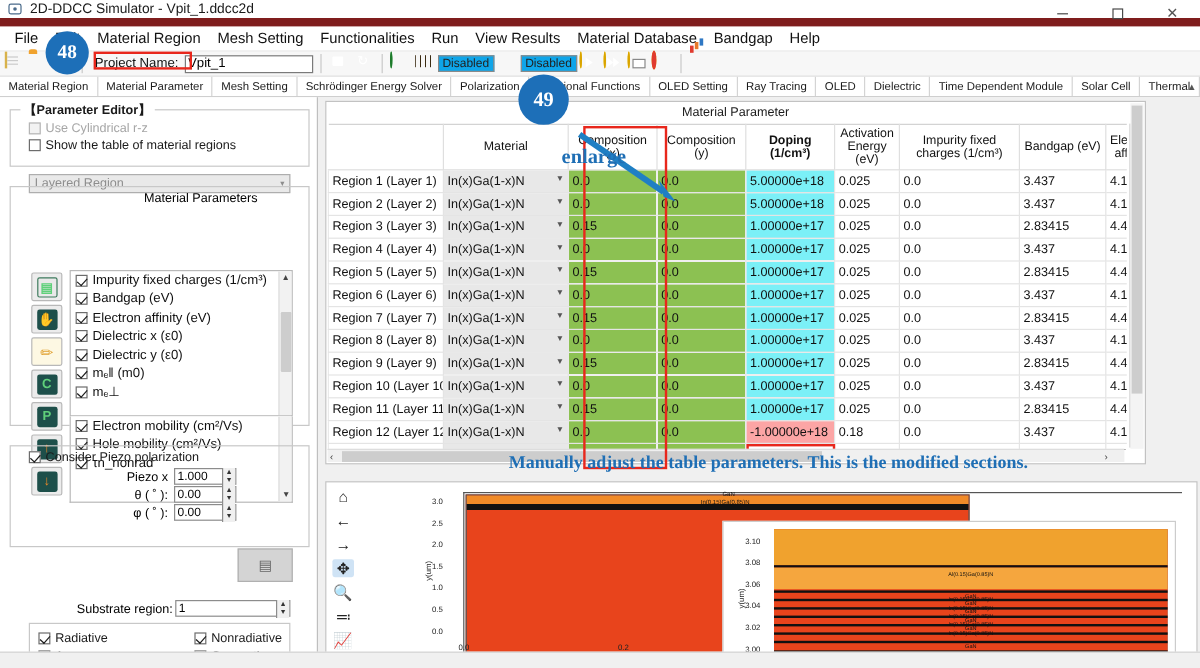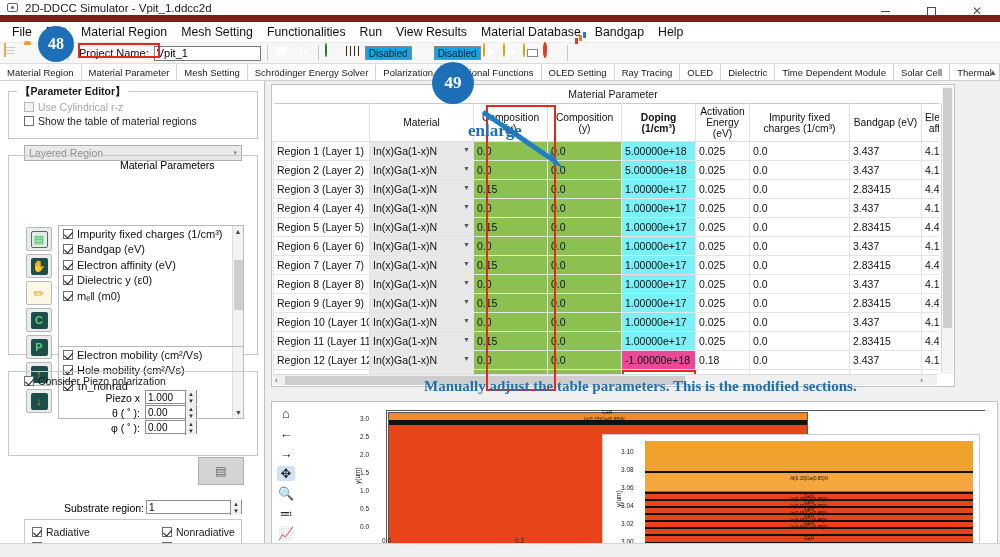--- a/index.html
+++ b/index.html
@@ -142,21 +142,21 @@
     text-align:center; font-size:10.3px; }
   table.mp th.bold { font-weight:bold; }
   table.mp td { border:1px solid #e4e4e4; padding:1px 3px; height:19px; color:#111;
     white-space:nowrap; overflow:hidden; }
   td.rowhdr { background:#fff; }
   td.rowhdr.bold { font-weight:bold; }
   td.matcell { background:#e8e8e8; position:relative; padding-right:12px;}
   td.matcell .cv { position:absolute; right:3px; top:4px; font-size:7px; color:#555; }
   td.green { background:#8cc152; }
   td.cyan { background:#7bf0f7; }
-  td.yellow { background:#ec4899; }
+  td.yellow { background:#fca5a5; }
   td.sel { background:#ffffff; outline:2px solid #e8271c; outline-offset:-2px; }
 
   .hscroll { position:absolute; left:1px; bottom:1px; width:664px; height:11px;
     background:#f0f0f0; border-top:1px solid #ddd; display:flex; align-items:center; }
   .hscroll .thumb { height:9px; background:#cdcdcd; margin-left:12px; }
   .vscroll { position:absolute; right:1px; top:1px; width:11px; bottom:12px;
     background:#f4f4f4; }
   .vscroll .thumb { position:absolute; left:1px; width:9px; background:#cdcdcd; }
 
   
@@ -339,25 +339,33 @@
       <div class="row">
           <span class="box ck"></span>
           <span>Bandgap (eV)</span>
         </div>
       <div class="row">
           <span class="box ck"></span>
           <span>Electron affinity (eV)</span>
         </div>
       <div class="row">
           <span class="box ck"></span>
+          <span>Dielectric x (ε0)</span>
+        </div>
+      <div class="row">
+          <span class="box ck"></span>
           <span>Dielectric y (ε0)</span>
         </div>
       <div class="row">
           <span class="box ck"></span>
           <span>mₑ‖ (m0)</span>
+        </div>
+      <div class="row">
+          <span class="box ck"></span>
+          <span>mₑ⊥</span>
         </div>
       <div class="pscroll">
         <div class="up">▲</div>
         <div class="thumb" style="top:34px;height:50px;"></div>
       </div>
     </div>
     <div class="plist" style="left:58px; top:266px; width:186px; height:72px; border-top:none;">
       <div class="row">
           <span class="box ck"></span>
           <span>Electron mobility (cm²/Vs)</span>

